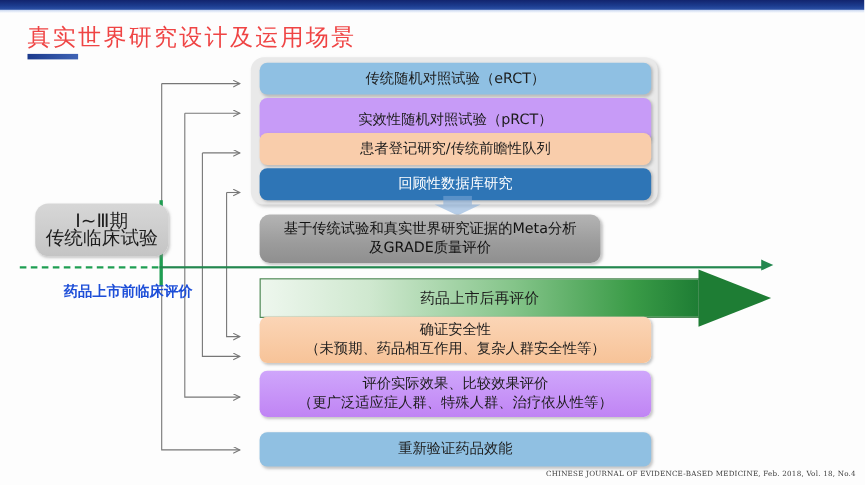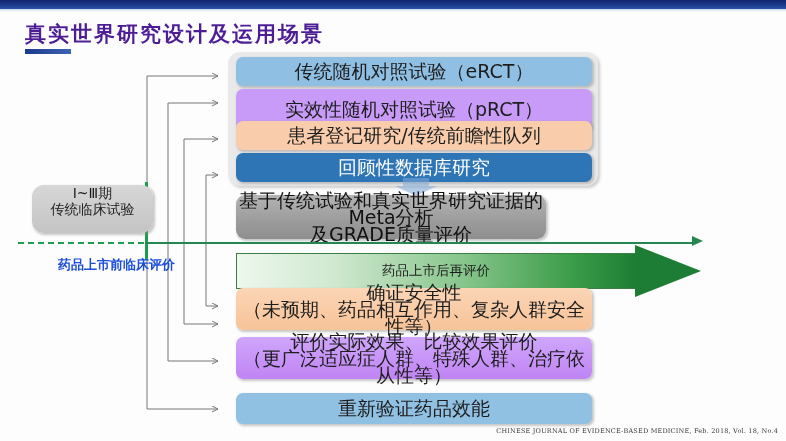--- a/index.html
+++ b/index.html
@@ -18,21 +18,21 @@
     background:linear-gradient(180deg,#12246e 0%,#1b3a8c 55%,#2c52a8 100%);
   }
   .topbar-shine{
     position:absolute;left:0;top:9px;width:786px;height:3px;
     background:linear-gradient(180deg,#c9d6ef 0%,#ffffff 100%);
   }
 
   
   .title{
     position:absolute;left:25px;top:20px;
-    font-size:21px;font-weight:bold;color:#4c1d95;
+    font-size:21px;font-weight:normal;color:#ef4444;
     letter-spacing:2px;white-space:nowrap;
     font-family:"DejaVu Sans","Liberation Sans",sans-serif;
   }
   .title-underline{
     position:absolute;left:25px;top:49px;width:46px;height:5px;
     background:linear-gradient(90deg,#1b3a8c 0%,#3f63b5 100%);
   }
 
   
   .group-box{
@@ -42,21 +42,21 @@
     box-shadow:2px 2px 3px rgba(120,120,120,.35);
   }
 
   
   .fbox{
     position:absolute;
     border-radius:7px;
     display:flex;align-items:center;justify-content:center;
     text-align:center;
     color:#1d1d1d;
-    font-size:19px;
+    font-size:13px;
     line-height:17px;
     box-sizing:border-box;
     white-space:pre-line;
   }
   .fbox.shadow{box-shadow:1.5px 1.5px 2.5px rgba(130,130,130,.45);}
 
   .b-erct   {left:236px;top:57px; width:356px;height:29px;background:#8fc0e3;}
   .b-prct   {left:236px;top:89px; width:356px;height:41px;background:#c79bf7;}
   .b-reg    {left:236px;top:121px;width:356px;height:29px;background:#f9cdab;}
   .b-retro  {left:236px;top:153px;width:356px;height:29px;background:#2e75b6;color:#ffffff;}
@@ -105,22 +105,22 @@
     left:236px;top:393px;width:356px;height:31px;
     background:#90c0e2;
   }
 
   
   .phase-box{
     position:absolute;left:32px;top:185px;width:121px;height:48px;
     background:linear-gradient(180deg,#d7d7d7 0%,#c4c4c4 100%);
     border-radius:12px;
     box-shadow:1.5px 1.5px 2.5px rgba(130,130,130,.45);
-    display:flex;flex-direction:column;align-items:center;
-    font-size:14px;line-height:16px;color:#1d1d1d;text-align:center;
+    display:flex;flex-direction:column;align-items:center;justify-content:center;
+    font-size:17px;line-height:16px;color:#1d1d1d;text-align:center;
   }
 
   
   .green-dash{
     position:absolute;left:18px;top:242px;width:126px;height:0;
     border-top:2.5px dashed #1e9e52;
   }
   .green-vline{
     position:absolute;left:145px;top:182px;width:2.5px;height:78px;
     background:#1e9e52;

